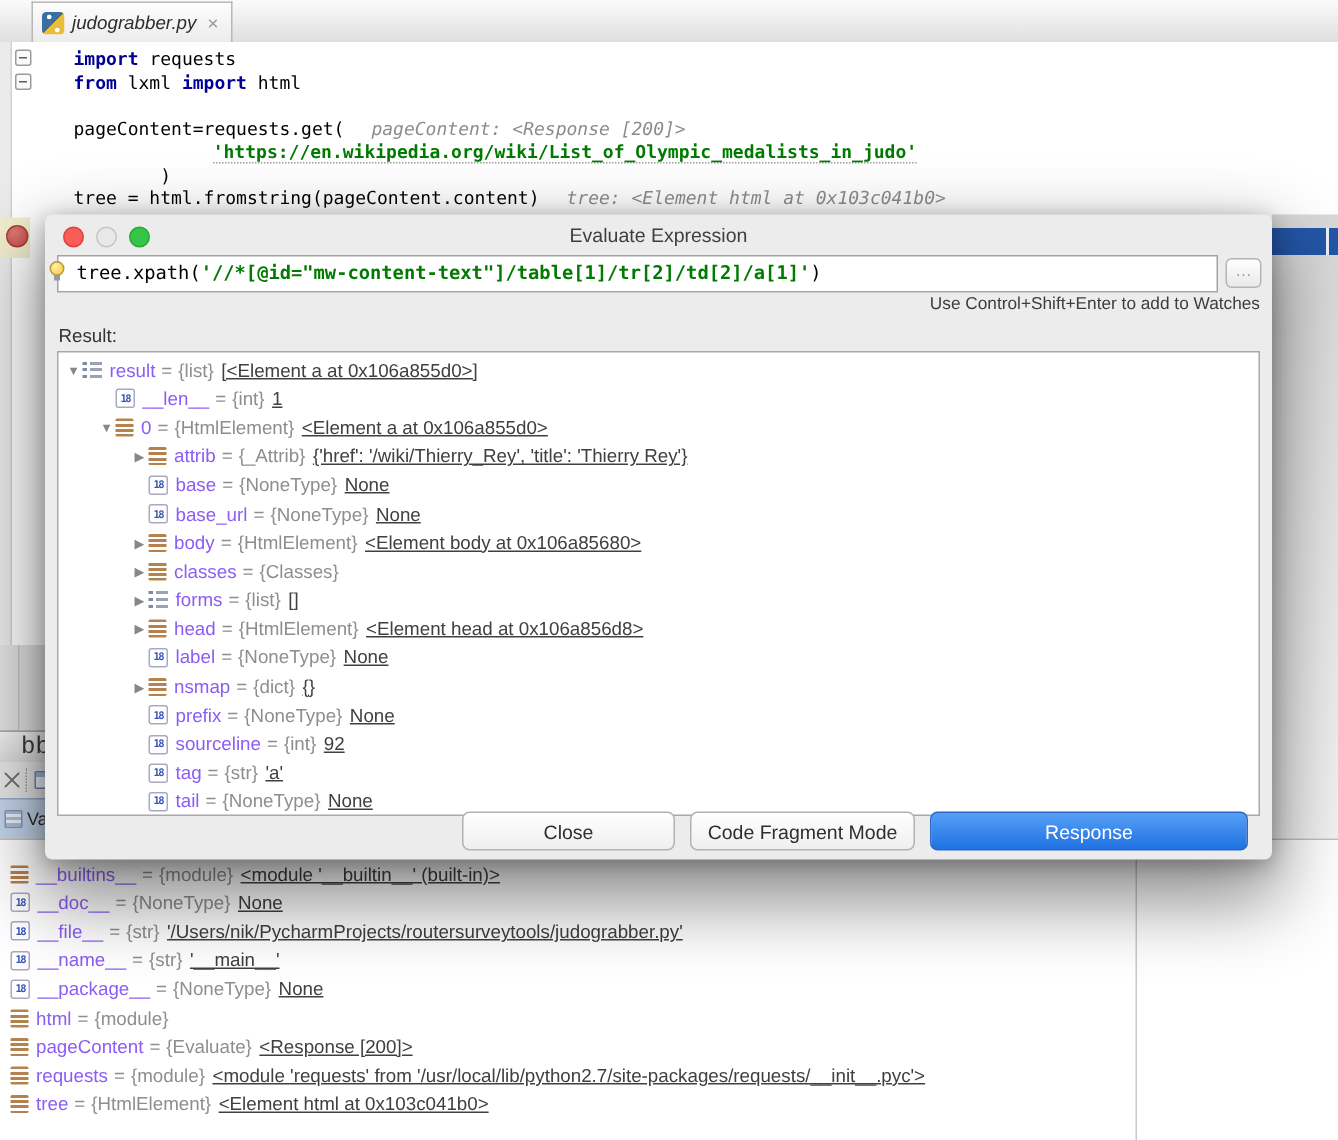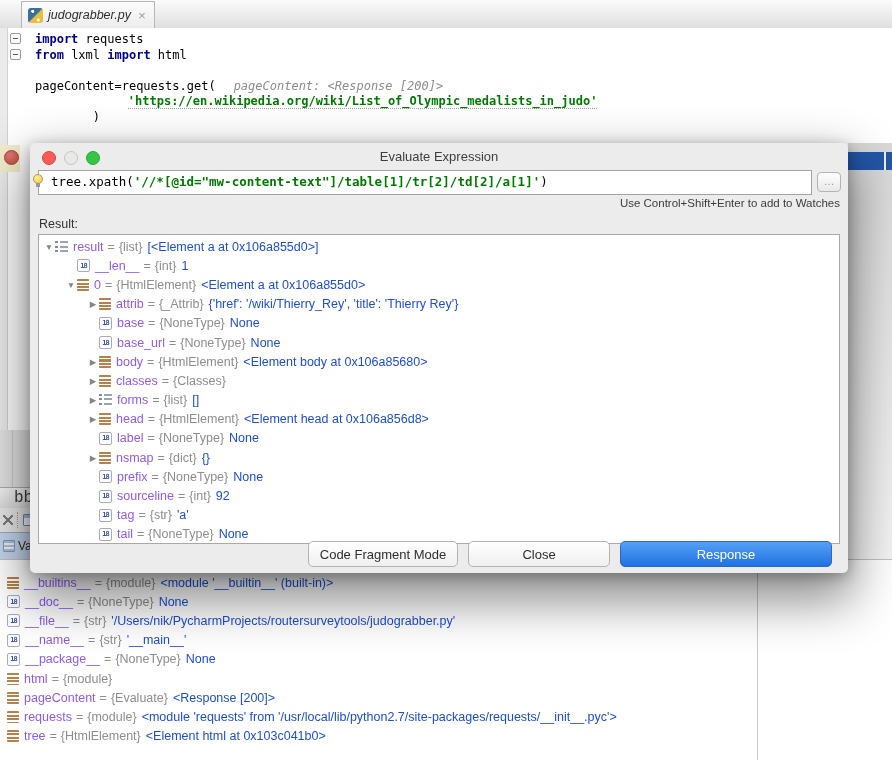--- a/index.html
+++ b/index.html
@@ -18,21 +18,21 @@
       radial-gradient(circle at 32% 22%, #fff 1.3px, rgba(0,0,0,0) 1.8px),
       radial-gradient(circle at 68% 80%, #fff 1.3px, rgba(0,0,0,0) 1.8px),
       linear-gradient(135deg,#3B6FA0 0 49%,#E8BE3C 51% 100%);}
   .tab-close{color:#9A9A9A;font-size:13px;line-height:13px;margin-left:2px;cursor:pointer;}
 
   
   .editor{left:0;top:28px;width:892px;height:531px;background:#fff;}
   .gutter-strip{position:absolute;left:0;top:0;bottom:0;width:7px;background:#EBEBEB;border-right:1px solid #D2D2D2;}
   .fold{position:absolute;width:9px;height:9px;border:1px solid #9B9B9B;border-radius:2px;
     background:linear-gradient(to right,rgba(0,0,0,0) 2px,#5A5A5A 2px 7px,rgba(0,0,0,0) 7px) center / 100% 1px no-repeat,#FAFAFA;}
-  .code{position:absolute;left:35px;top:4px;font-family:"DejaVu Sans Mono",monospace;
+  .code{position:absolute;left:49px;top:4px;font-family:"DejaVu Sans Mono",monospace;
     font-size:12px;line-height:15.5px;color:#000;}
   .code-line{white-space:pre;height:15.5px;}
   .kw{color:#000096;font-weight:bold;}
   .str{color:#007A00;font-weight:bold;}
   .squig{border-bottom:1px dotted #9F9F9F;margin-left:35px;}
   .hint{color:#8C8C8C;font-style:italic;margin-left:18px;}
   .bp-band{position:absolute;left:0;top:117px;width:20px;height:27px;background:#F2EECD;}
   .bp-ball{position:absolute;left:4px;top:122px;width:13px;height:13px;border-radius:50%;
     background:radial-gradient(circle at 35% 30%,#E07B74,#C24B45);border:1px solid #A83C37;}
 
@@ -76,21 +76,21 @@
   .ic-obj{width:12px;height:12px;border-radius:1px;
     background:repeating-linear-gradient(to bottom,#B5814C 0 2px,rgba(0,0,0,0) 2px 3.5px);}
   .ic-prim{width:11px;height:11px;border:1px solid #A9A9C4;border-radius:2px;background:#fff;
     font:700 7px "DejaVu Sans Mono",monospace;color:#3A55B4;letter-spacing:-1px;}
   .ic-list{width:13px;height:12px;
     background:repeating-linear-gradient(to bottom,#7E8BA4 0 2px,rgba(0,0,0,0) 2px 4.5px) 0 0 / 3px 100% no-repeat,
                repeating-linear-gradient(to bottom,#99A3B5 0 2px,rgba(0,0,0,0) 2px 4.5px) 5px 0 / 8px 100% no-repeat;}
   .nm{color:#8b5cf6;margin-right:4px;}
   .eq{color:#8E8E8E;margin-right:4px;}
   .ty{color:#8E8E8E;margin-right:5px;}
-  .vl{color:#1d4ed8;}
+  .vl{color:#404040;text-decoration:underline;}
 
   
   .dialog{left:30px;top:143px;width:818px;height:430px;background:#ECECEC;border-radius:5px;
     box-shadow:0 22px 50px 6px rgba(0,0,0,0.45),0 3px 14px rgba(0,0,0,0.28);z-index:10;}
   .lights{position:absolute;left:12px;top:8px;display:flex;gap:8px;}
   .light{width:12px;height:12px;border-radius:50%;}
   .light-red{background:#F85E57;border:1px solid #DF433C;}
   .light-mid{background:#E9E9E7;border:1px solid #C6C6C4;}
   .light-green{background:#35C648;border:1px solid #28A835;}
   .dlg-title{position:absolute;left:0;right:0;top:6px;text-align:center;font-size:13px;color:#3E3E3E;}
@@ -128,20 +128,21 @@
   <div class="gutter-strip"></div>
   <span class="fold" style="left:10px;top:5px;"></span>
   <span class="fold" style="left:10px;top:21px;"></span>
   <div class="code">
     <div class="code-line"><span class="kw">import</span><span> requests</span></div>
     <div class="code-line"><span class="kw">from</span><span> lxml </span><span class="kw">import</span><span> html</span></div>
     <div class="code-line"></div>
     <div class="code-line"><span>pageContent=requests.get(</span><span class="hint">pageContent: &lt;Response [200]&gt;</span></div>
     <div class="code-line"><span>        </span><span class="str squig">'https://en.wikipedia.org/wiki/List_of_Olympic_medalists_in_judo'</span></div>
     <div class="code-line"><span>        )</span></div>
+    <div class="code-line"><span>tree = html.fromstring(pageContent.content)</span><span class="hint">tree: &lt;Element html at 0x103c041b0&gt;</span></div>
   </div>
   <div class="bp-band"></div>
   <span class="bp-ball"></span>
 </div>
 
 <div class="abs right-col"></div>
 <div class="abs blue-bar">
     <i></i>
   </div>
 
@@ -368,17 +369,17 @@
         <span class="exp"></span>
         <span class="ic ic-prim">18</span>
         <span class="nm">tail</span>
         <span class="eq">=</span>
         <span class="ty">{NoneType}</span>
         <span class="vl">None</span>
       </div>
   </div>
 
   <div class="btn-row">
+    <div class="btn btn-close">Close</div>
     <div class="btn btn-cfm">Code Fragment Mode</div>
-    <div class="btn btn-close">Close</div>
     <div class="btn btn-primary">Response</div>
   </div>
 </div>
 
 </body></html>

